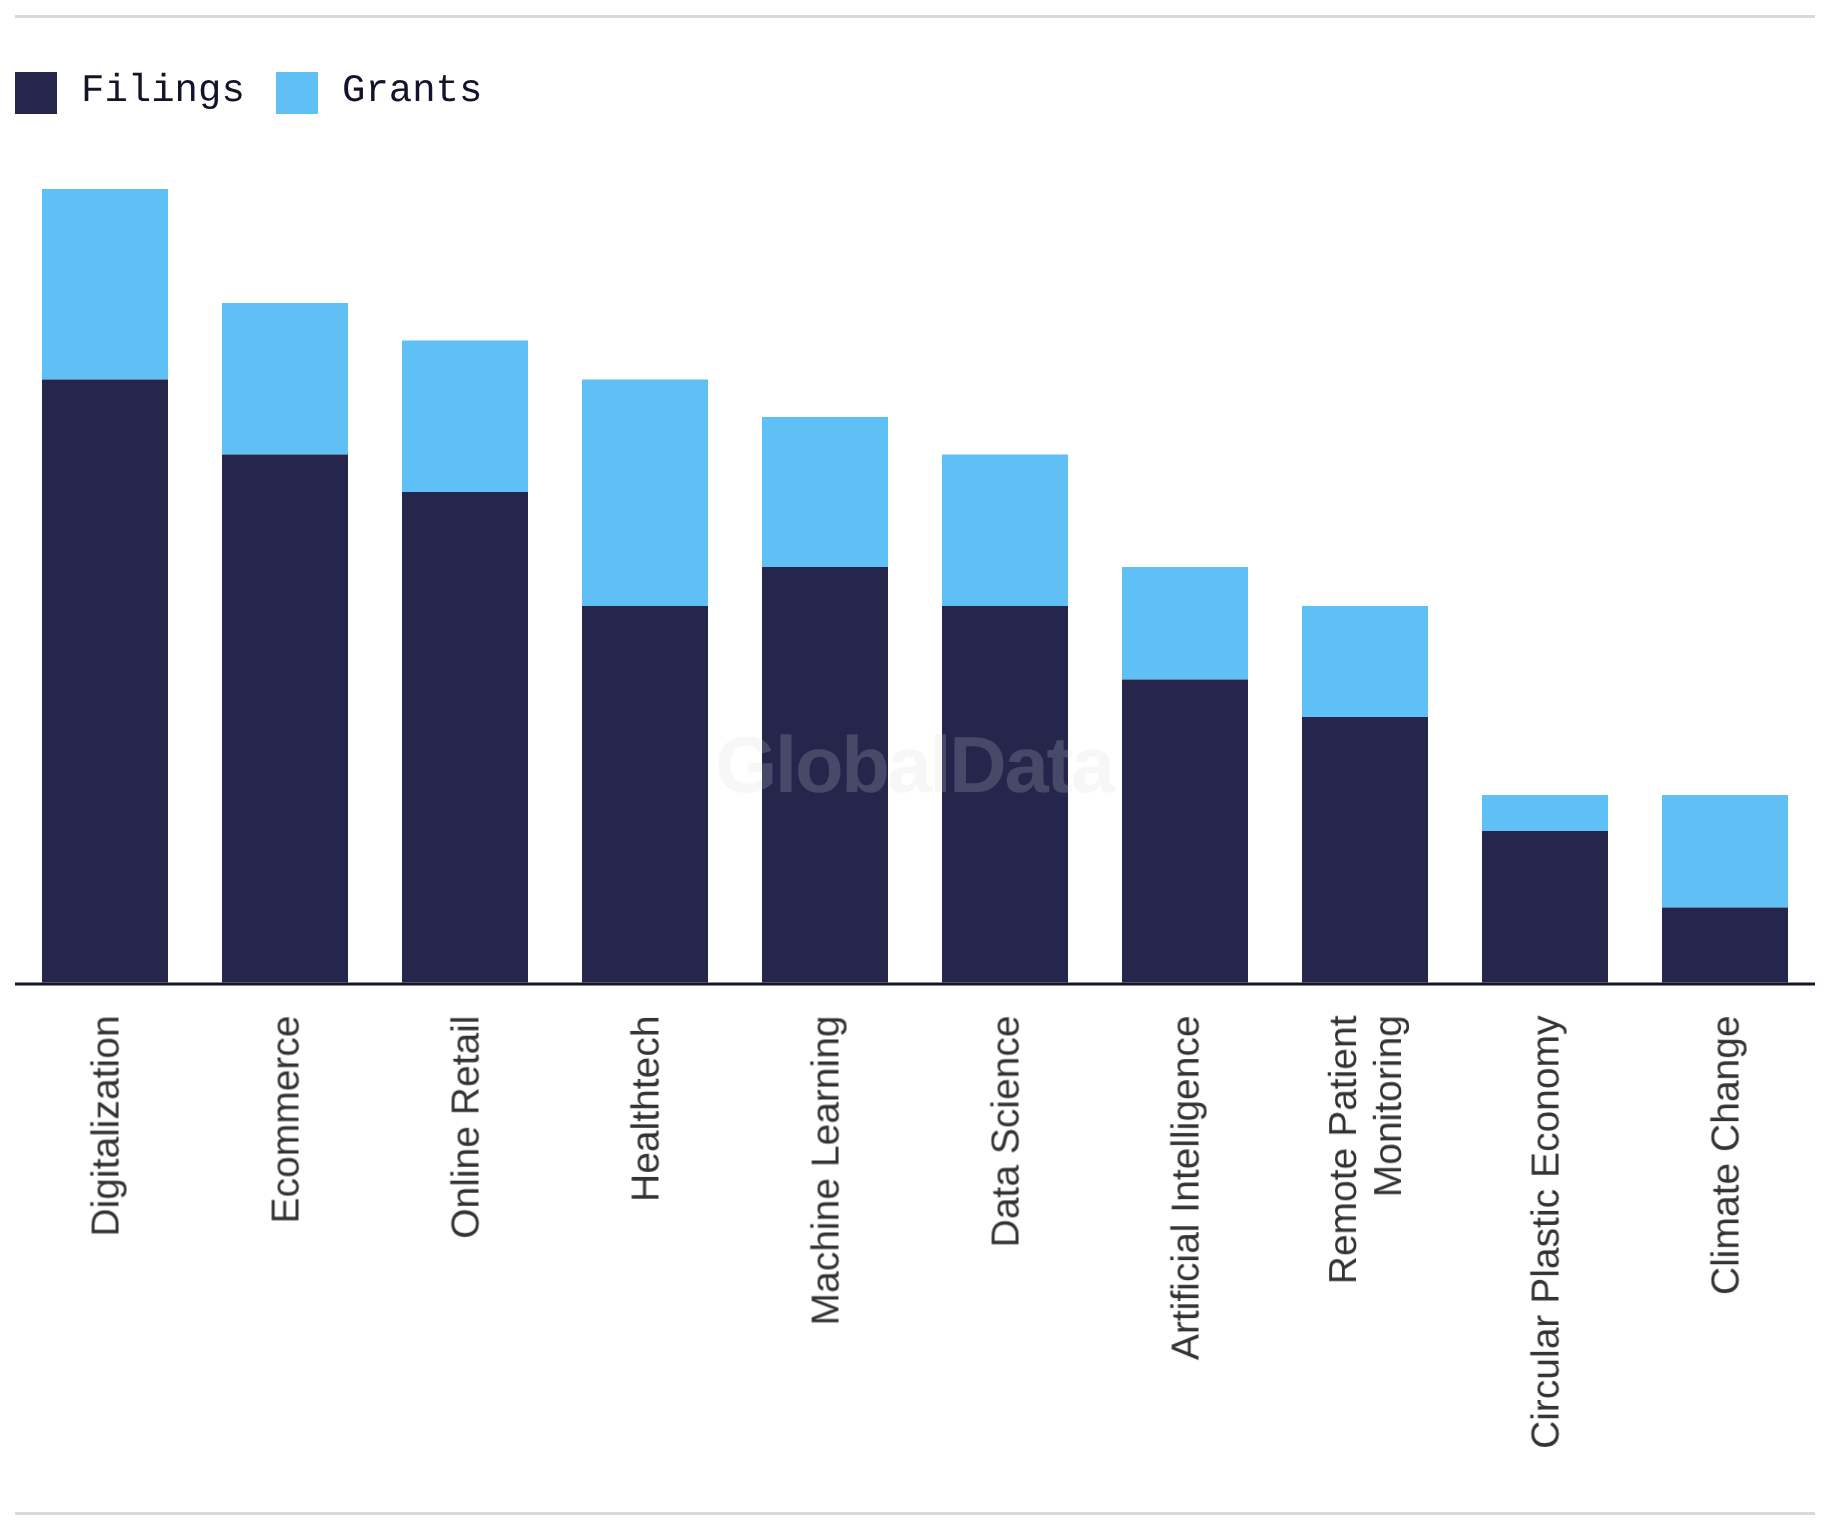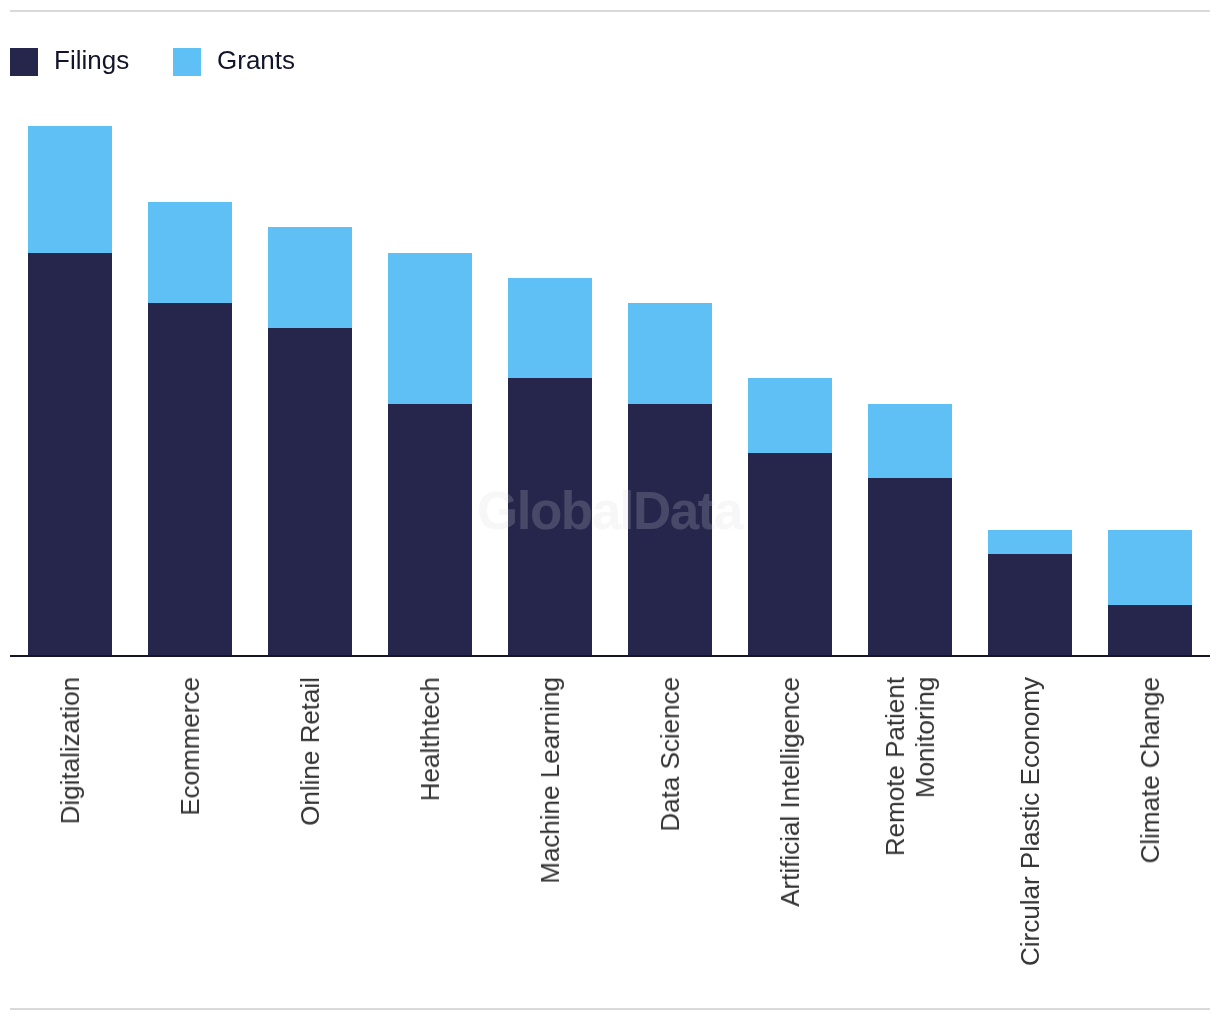--- a/index.html
+++ b/index.html
@@ -7,24 +7,24 @@
   body{width:1220px;height:1020px;background:#ffffff;overflow:hidden;
        font-family:"Liberation Sans","DejaVu Sans",sans-serif;}
   #stage{position:relative;width:1220px;height:1020px;background:#ffffff;}
 
   .rule{position:absolute;left:10px;width:1200px;height:2px;background:#d9d9d9;}
   #rule-top{top:10px;}
   #rule-bottom{top:1008px;}
 
   #legend{position:absolute;left:10px;top:48px;height:28px;display:flex;align-items:center;z-index:6;}
   .legend-item{display:flex;align-items:center;}
-  .legend-item + .legend-item{margin-left:44px;}
+  .legend-item + .legend-item{margin-left:21px;}
   .legend-swatch{width:28px;height:28px;}
   .legend-label{font-size:26px;color:#12142a;margin-left:16px;line-height:28px;
-                position:relative;top:-2px;will-change:transform;}
+                position:relative;top:-2px;will-change:transform;font-family:Liberation Mono, monospace;}
 
   #plot{position:absolute;left:0;top:0;width:1220px;height:1020px;z-index:2;}
   .bar{position:absolute;width:84px;}
   .seg{position:absolute;left:0;width:100%;}
 
   #axis{position:absolute;left:10px;top:655px;width:1200px;height:2px;background:#141628;z-index:3;}
 
   #xlabels{position:absolute;left:0;top:0;width:1220px;height:1020px;z-index:4;}
   .xlabel{position:absolute;top:677px;text-align:right;
      font-size:26px;color:#333333;line-height:30px;white-space:nowrap;

